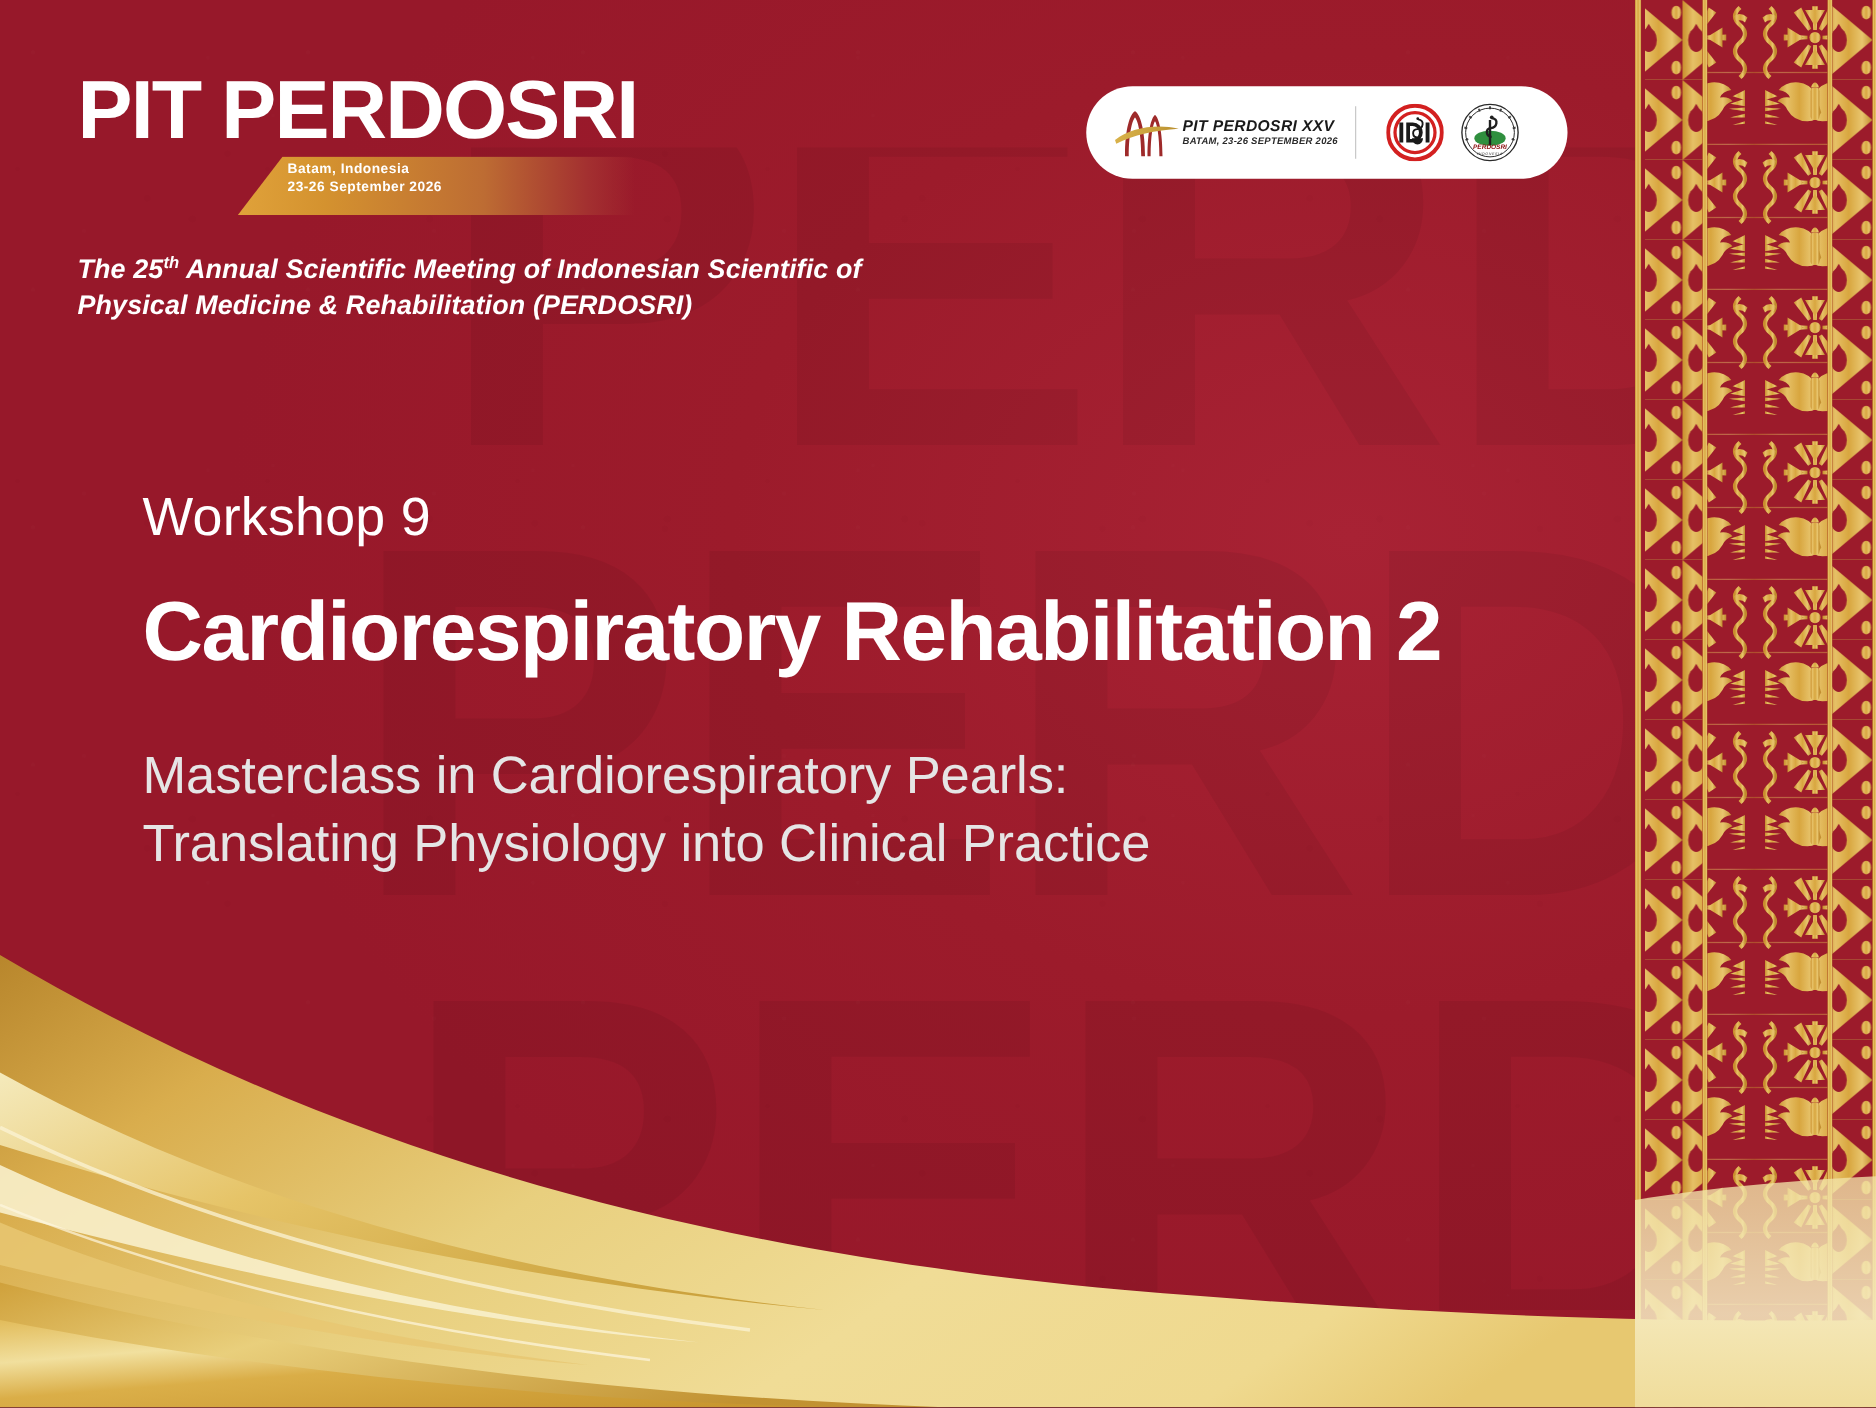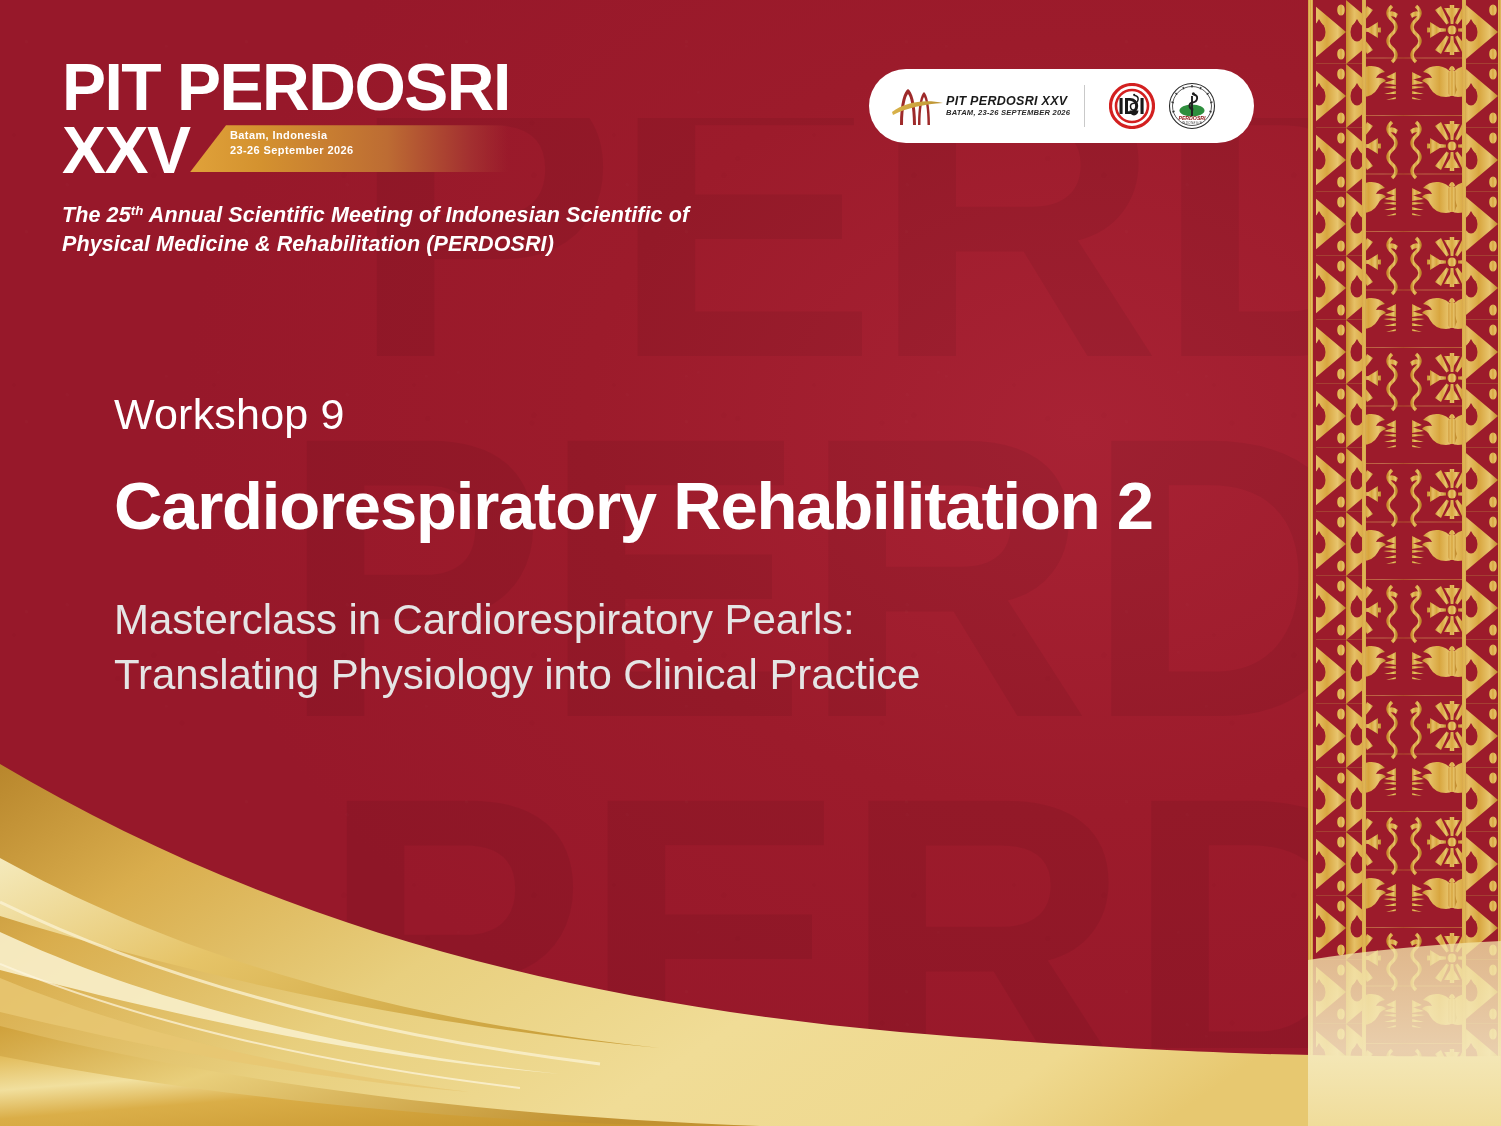--- a/index.html
+++ b/index.html
@@ -306,21 +306,20 @@
         </linearGradient>
       </defs>
       <path d="M0,960 C60,950 130,944 193,941 L193,1126 L0,1126 Z" fill="url(#veil)"></path>
     </svg>
   </div>
 
   <div class="logo-block">
     <div class="logo-pit">PIT PERDOSRI</div>
     <div class="logo-row2">
       <div class="xxv-bar"></div>
-      <div class="logo-xxv">XXV</div>
       <div class="xxv-bar-text">
         <div>Batam, Indonesia</div>
         <div>23-26 September 2026</div>
       </div>
     </div>
     <div class="tagline">
       <div><span>The 25</span><sup>th</sup><span> Annual Scientific Meeting of Indonesian Scientific of</span></div>
       <div>Physical Medicine &amp; Rehabilitation (PERDOSRI)</div>
     </div>
   </div>

